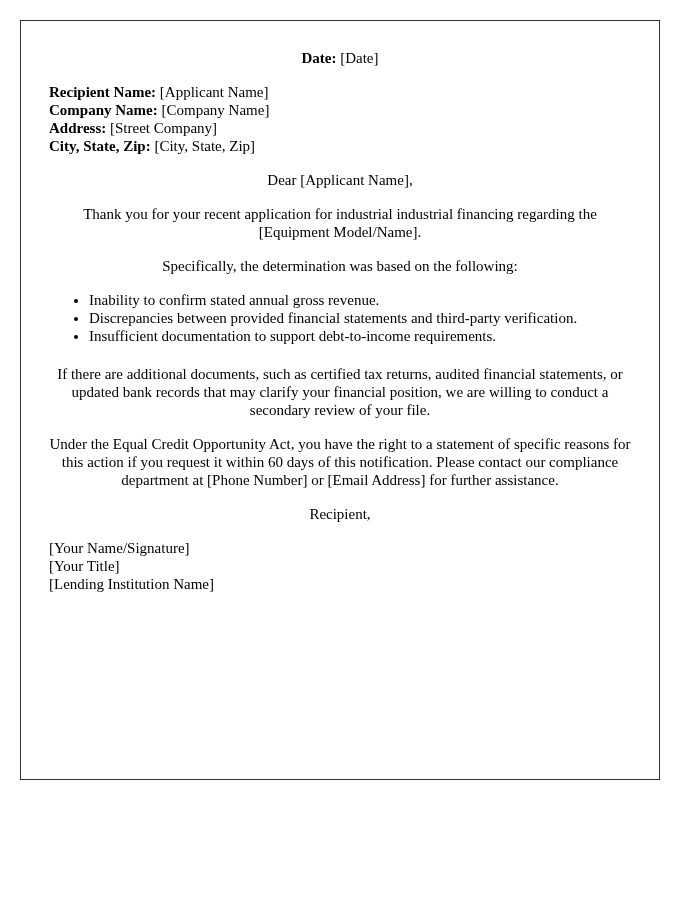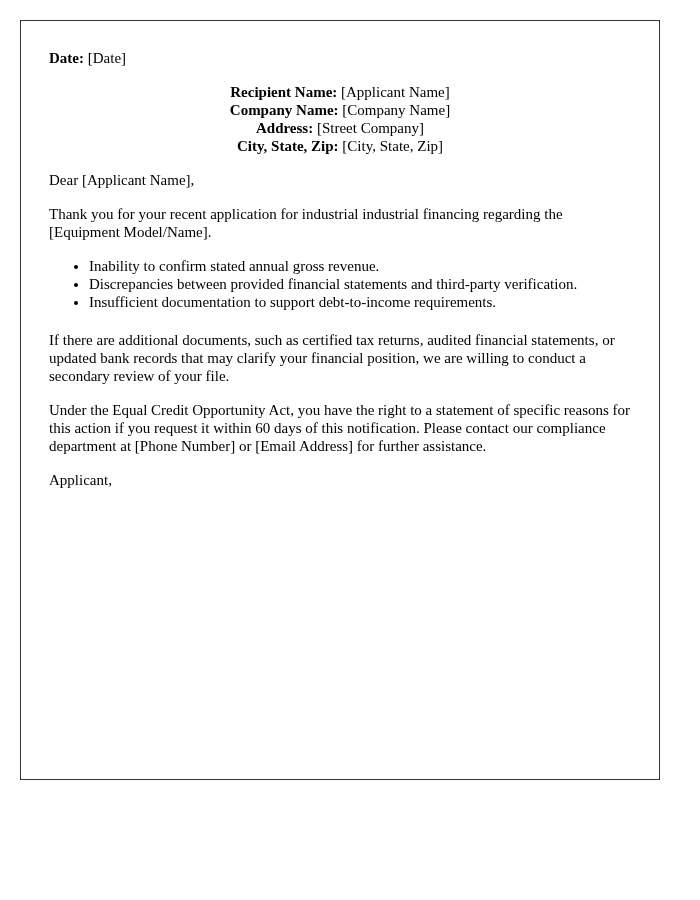--- a/index.html
+++ b/index.html
@@ -5,22 +5,22 @@
   html, body { margin: 0; padding: 0; background: #ffffff; }
   body { width: 700px; height: 900px; position: relative; font-family: "Liberation Serif", "DejaVu Serif", serif; color: #000; }
   .letter {
     position: absolute; left: 20px; top: 20px;
     width: 640px; height: 760px;
     border: 1px solid #333;
     box-sizing: border-box;
     padding: 28px 28px 20px 28px;
     font-size: 15px; line-height: 18px;
   }
-  p { margin: 0 0 16px 0; }
-  .block { margin: 0 0 16px 0; text-align: center; }
+  p { margin: 0 0 16px 0; text-align: center; }
+  .block { margin: 0 0 16px 0; }
   .line { display: block; }
   b { font-weight: bold; }
   ul { margin: 0 0 20px 0; padding-left: 40px; }
   li { margin: 0; }
 </style>
 </head>
 <body>
 
 <div class="letter">
   <p>
@@ -32,25 +32,31 @@
     <span class="line"><b>Recipient Name:</b> <span>[Applicant Name]</span></span>
     <span class="line"><b>Company Name:</b> <span>[Company Name]</span></span>
     <span class="line"><b>Address:</b> <span>[Street Company]</span></span>
     <span class="line"><b>City, State, Zip:</b> <span>[City, State, Zip]</span></span>
   </div>
 
 
   <p>Dear [Applicant Name],</p>
 
   <p>Thank you for your recent application for industrial industrial financing regarding the [Equipment Model/Name].</p>
+  <p>Specifically, the determination was based on the following:</p>
 
   <ul>
     <li>Inability to confirm stated annual gross revenue.</li>
     <li>Discrepancies between provided financial statements and third-party verification.</li>
     <li>Insufficient documentation to support debt-to-income requirements.</li>
   </ul>
 
   <p>If there are additional documents, such as certified tax returns, audited financial statements, or updated bank records that may clarify your financial position, we are willing to conduct a secondary review of your file.</p>
   <p>Under the Equal Credit Opportunity Act, you have the right to a statement of specific reasons for this action if you request it within 60 days of this notification. Please contact our compliance department at [Phone Number] or [Email Address] for further assistance.</p>
 
-  <p>Applicant,</p>
+  <p>Recipient,</p>
 
+  <div class="block">
+    <span class="line">[Your Name/Signature]</span>
+    <span class="line">[Your Title]</span>
+    <span class="line">[Lending Institution Name]</span>
+  </div>
 </div>
 
 </body></html>

